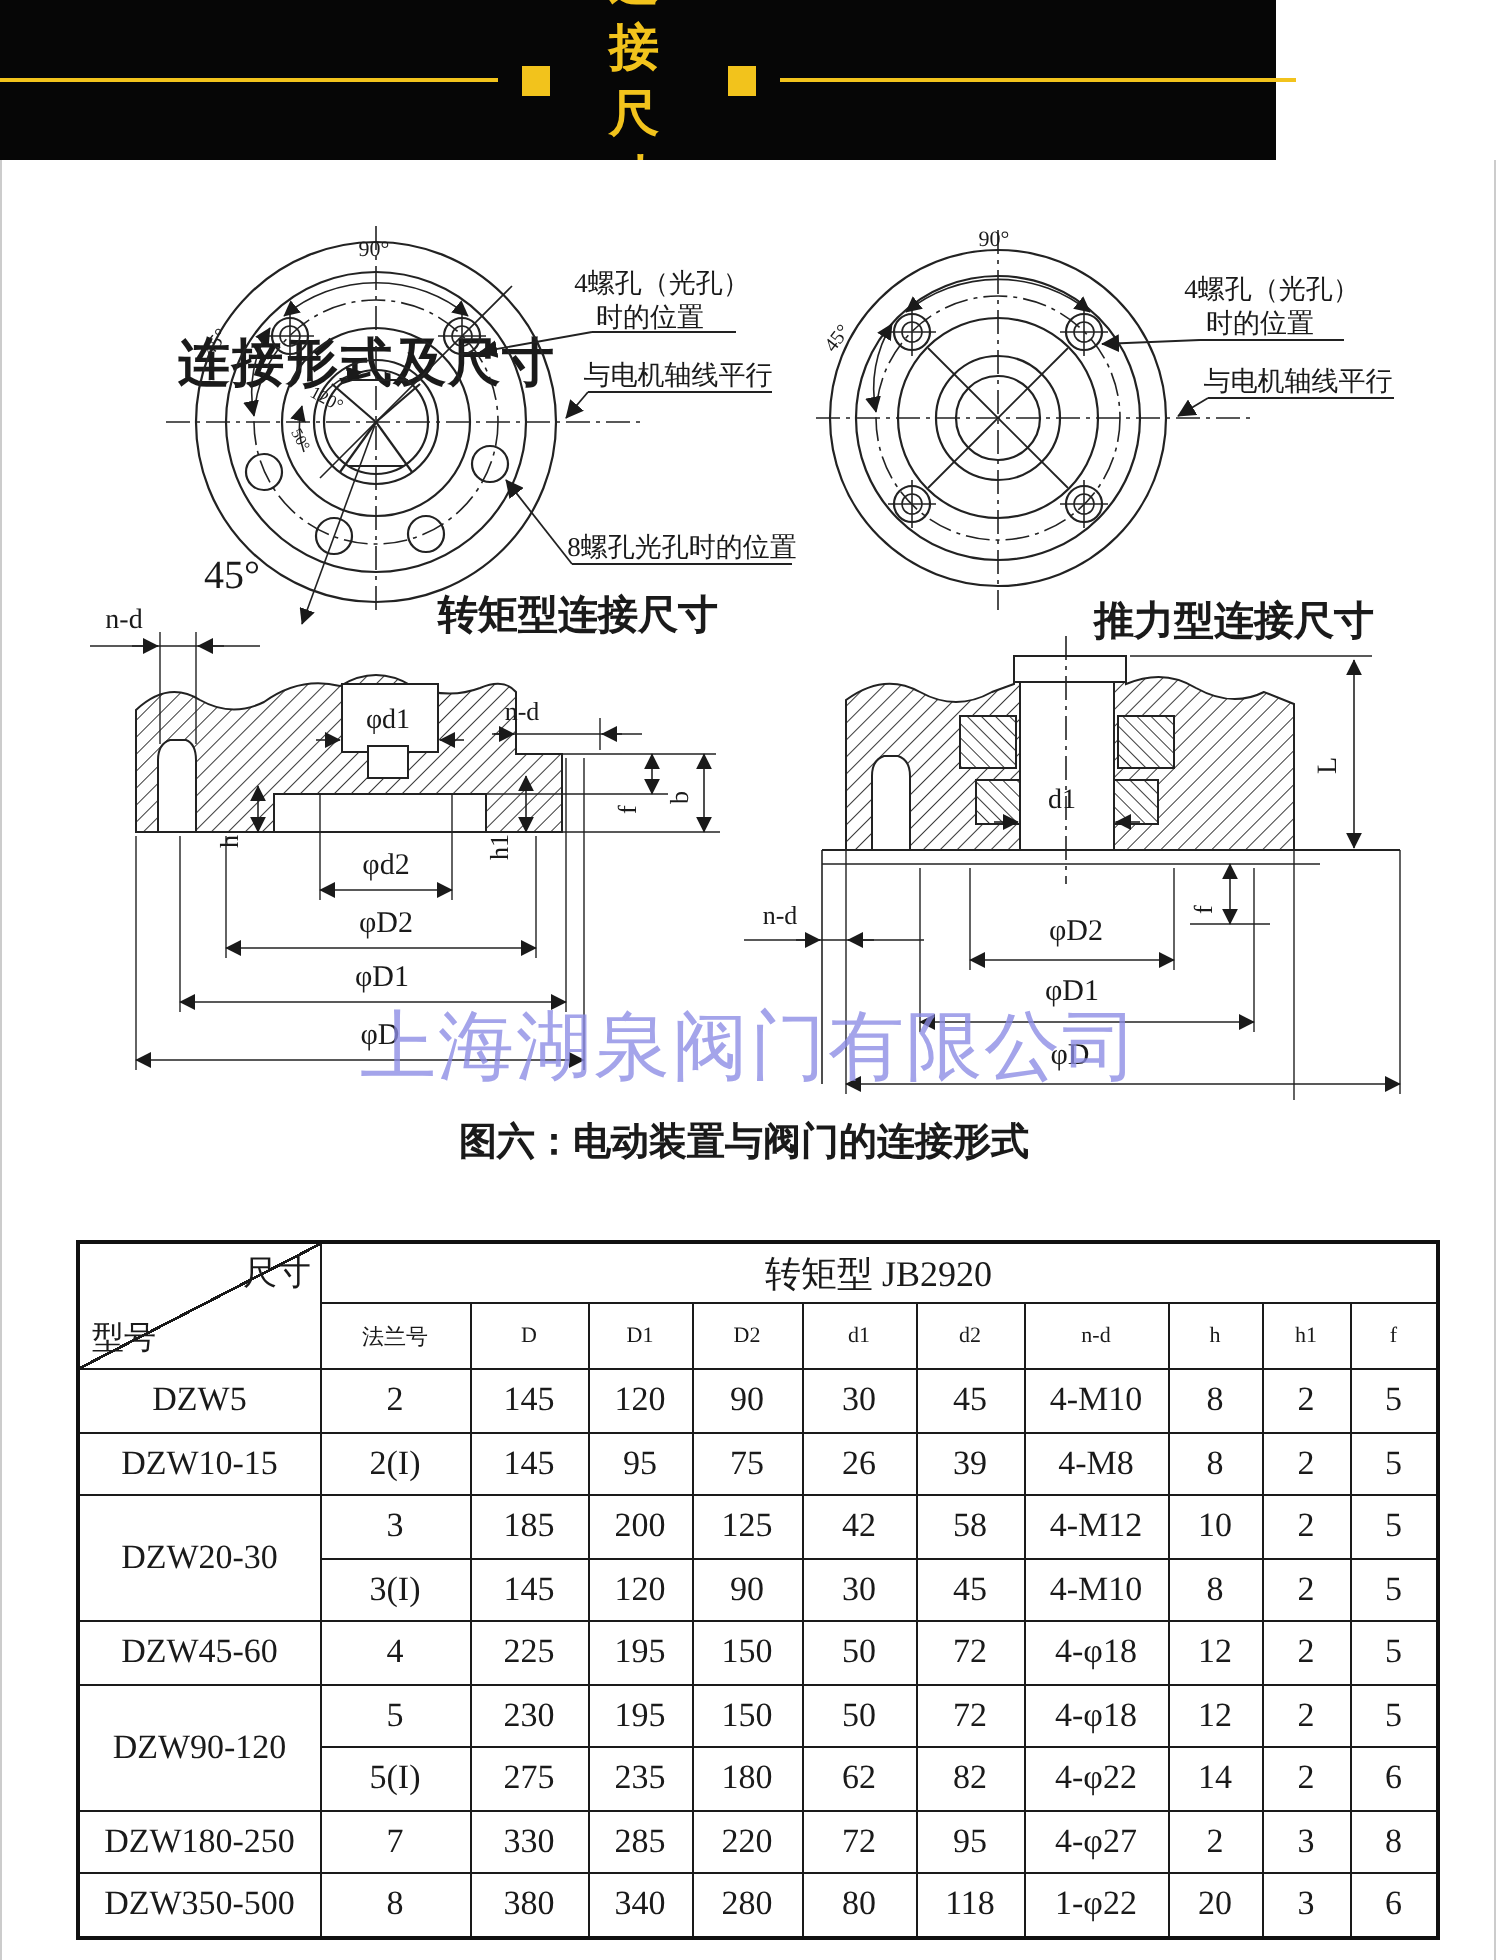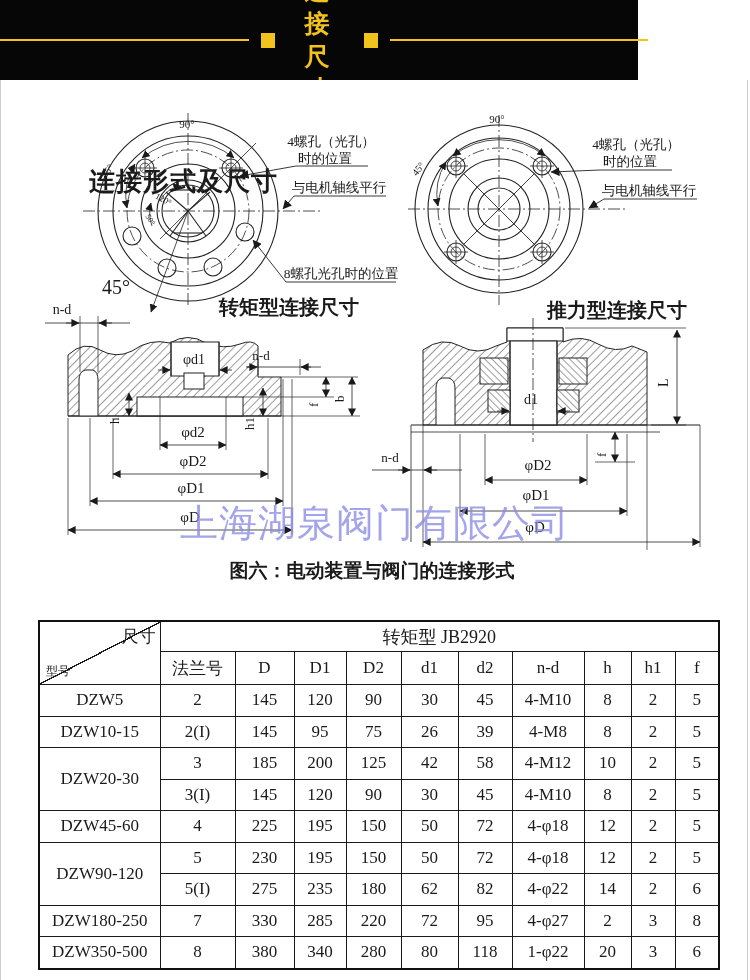--- a/index.html
+++ b/index.html
@@ -23,28 +23,28 @@
              white-space:nowrap;pointer-events:none;z-index:5;}
   .fig-caption{position:absolute;left:0;top:558px;width:744px;text-align:center;
                font-size:19px;font-weight:bold;z-index:6;}
   
   .tbl-wrap{position:absolute;left:38px;top:620px;z-index:7;}
   table.dims{border-collapse:collapse;table-layout:fixed;width:680px;
              border:2px solid #111;}
   table.dims th,table.dims td{border:1px solid #1a1a1a;text-align:center;padding:0;
              font-weight:normal;font-size:17px;overflow:hidden;}
   table.dims thead tr.grp th{height:29px;font-size:18px;}
-  table.dims thead tr.cols th{height:32px;font-size:17px;}
+  table.dims thead tr.cols th{height:32px;font-size:11px;}
   table.dims tbody td{height:30.5px;}
   td.model{font-size:16px;}
   th.corner{position:relative;background:
       linear-gradient(to bottom right,transparent calc(50% - 0.7px),#1a1a1a calc(50% - 0.7px),
                       #1a1a1a calc(50% + 0.7px),transparent calc(50% + 0.7px));}
   th.corner .c-dim{position:absolute;right:4px;top:3px;font-size:17px;}
-  th.corner .c-model{position:absolute;left:6px;bottom:4px;font-size:12px;}
+  th.corner .c-model{position:absolute;left:6px;bottom:4px;font-size:16px;}
 </style>
 </head>
 <body>
 
 <div class="page">
 
   <div class="banner">
     <div class="rule rule-left"></div>
     <div class="sq"></div>
     <div class="banner-title">连接尺寸</div>

